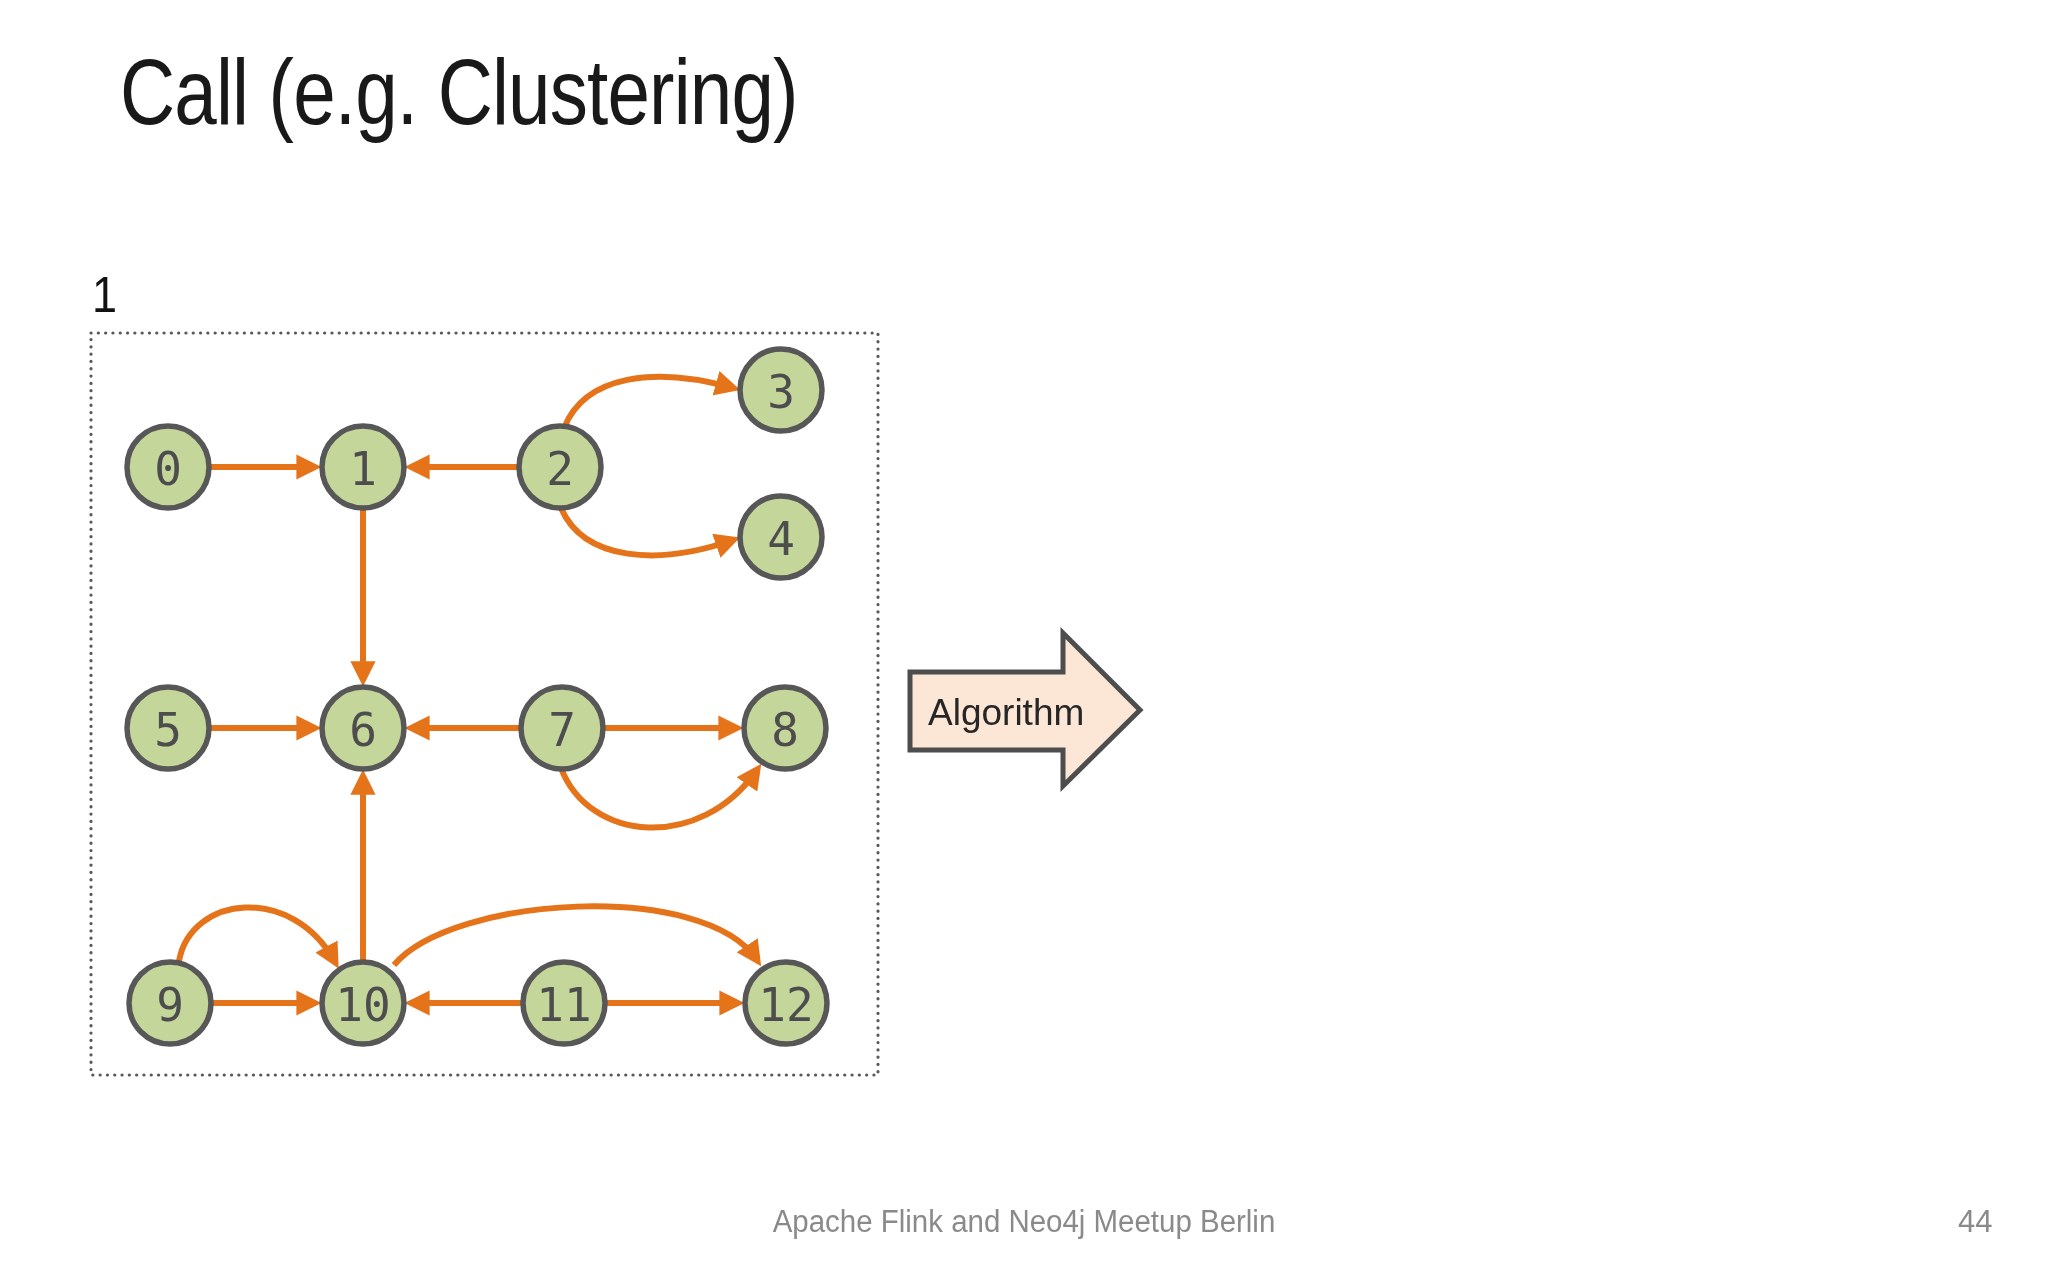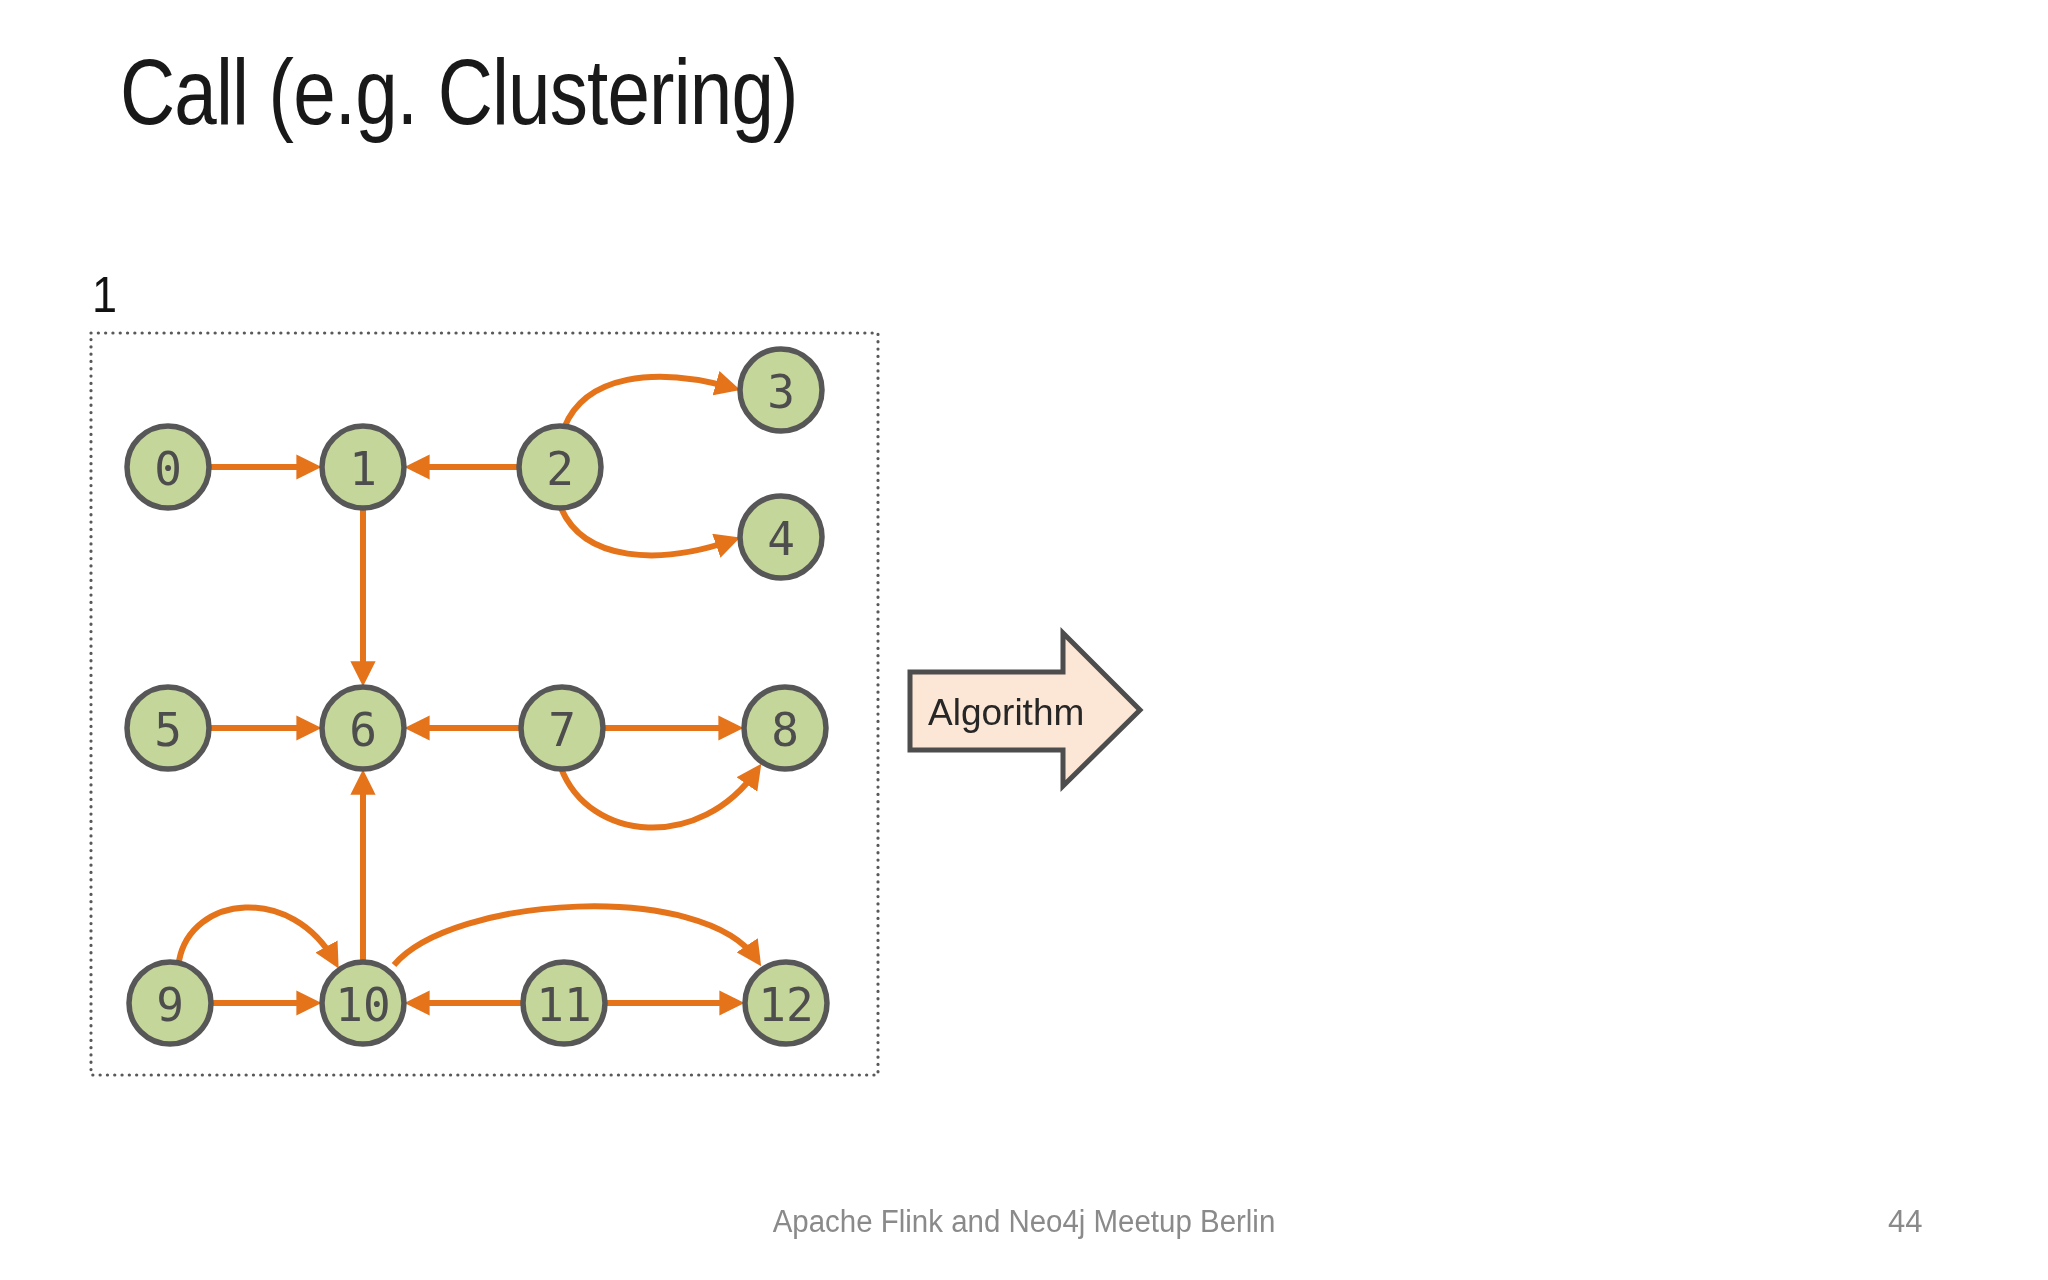--- a/index.html
+++ b/index.html
@@ -36,21 +36,21 @@
     position:absolute;
     left:0;top:1204px;width:2048px;
     text-align:center;
     font-size:31px;
     color:#8a8a8a;
     transform:scale(0.95,1);
     transform-origin:center top;
   }
   .page-number{
     position:absolute;
-    left:1888px;top:1204px;
+    left:1958px;top:1204px;
     font-size:31px;
     color:#8a8a8a;
   }
 </style>
 </head>
 <body>
 
 <div class="slide">
 
   <div class="title">Call (e.g. Clustering)</div>

